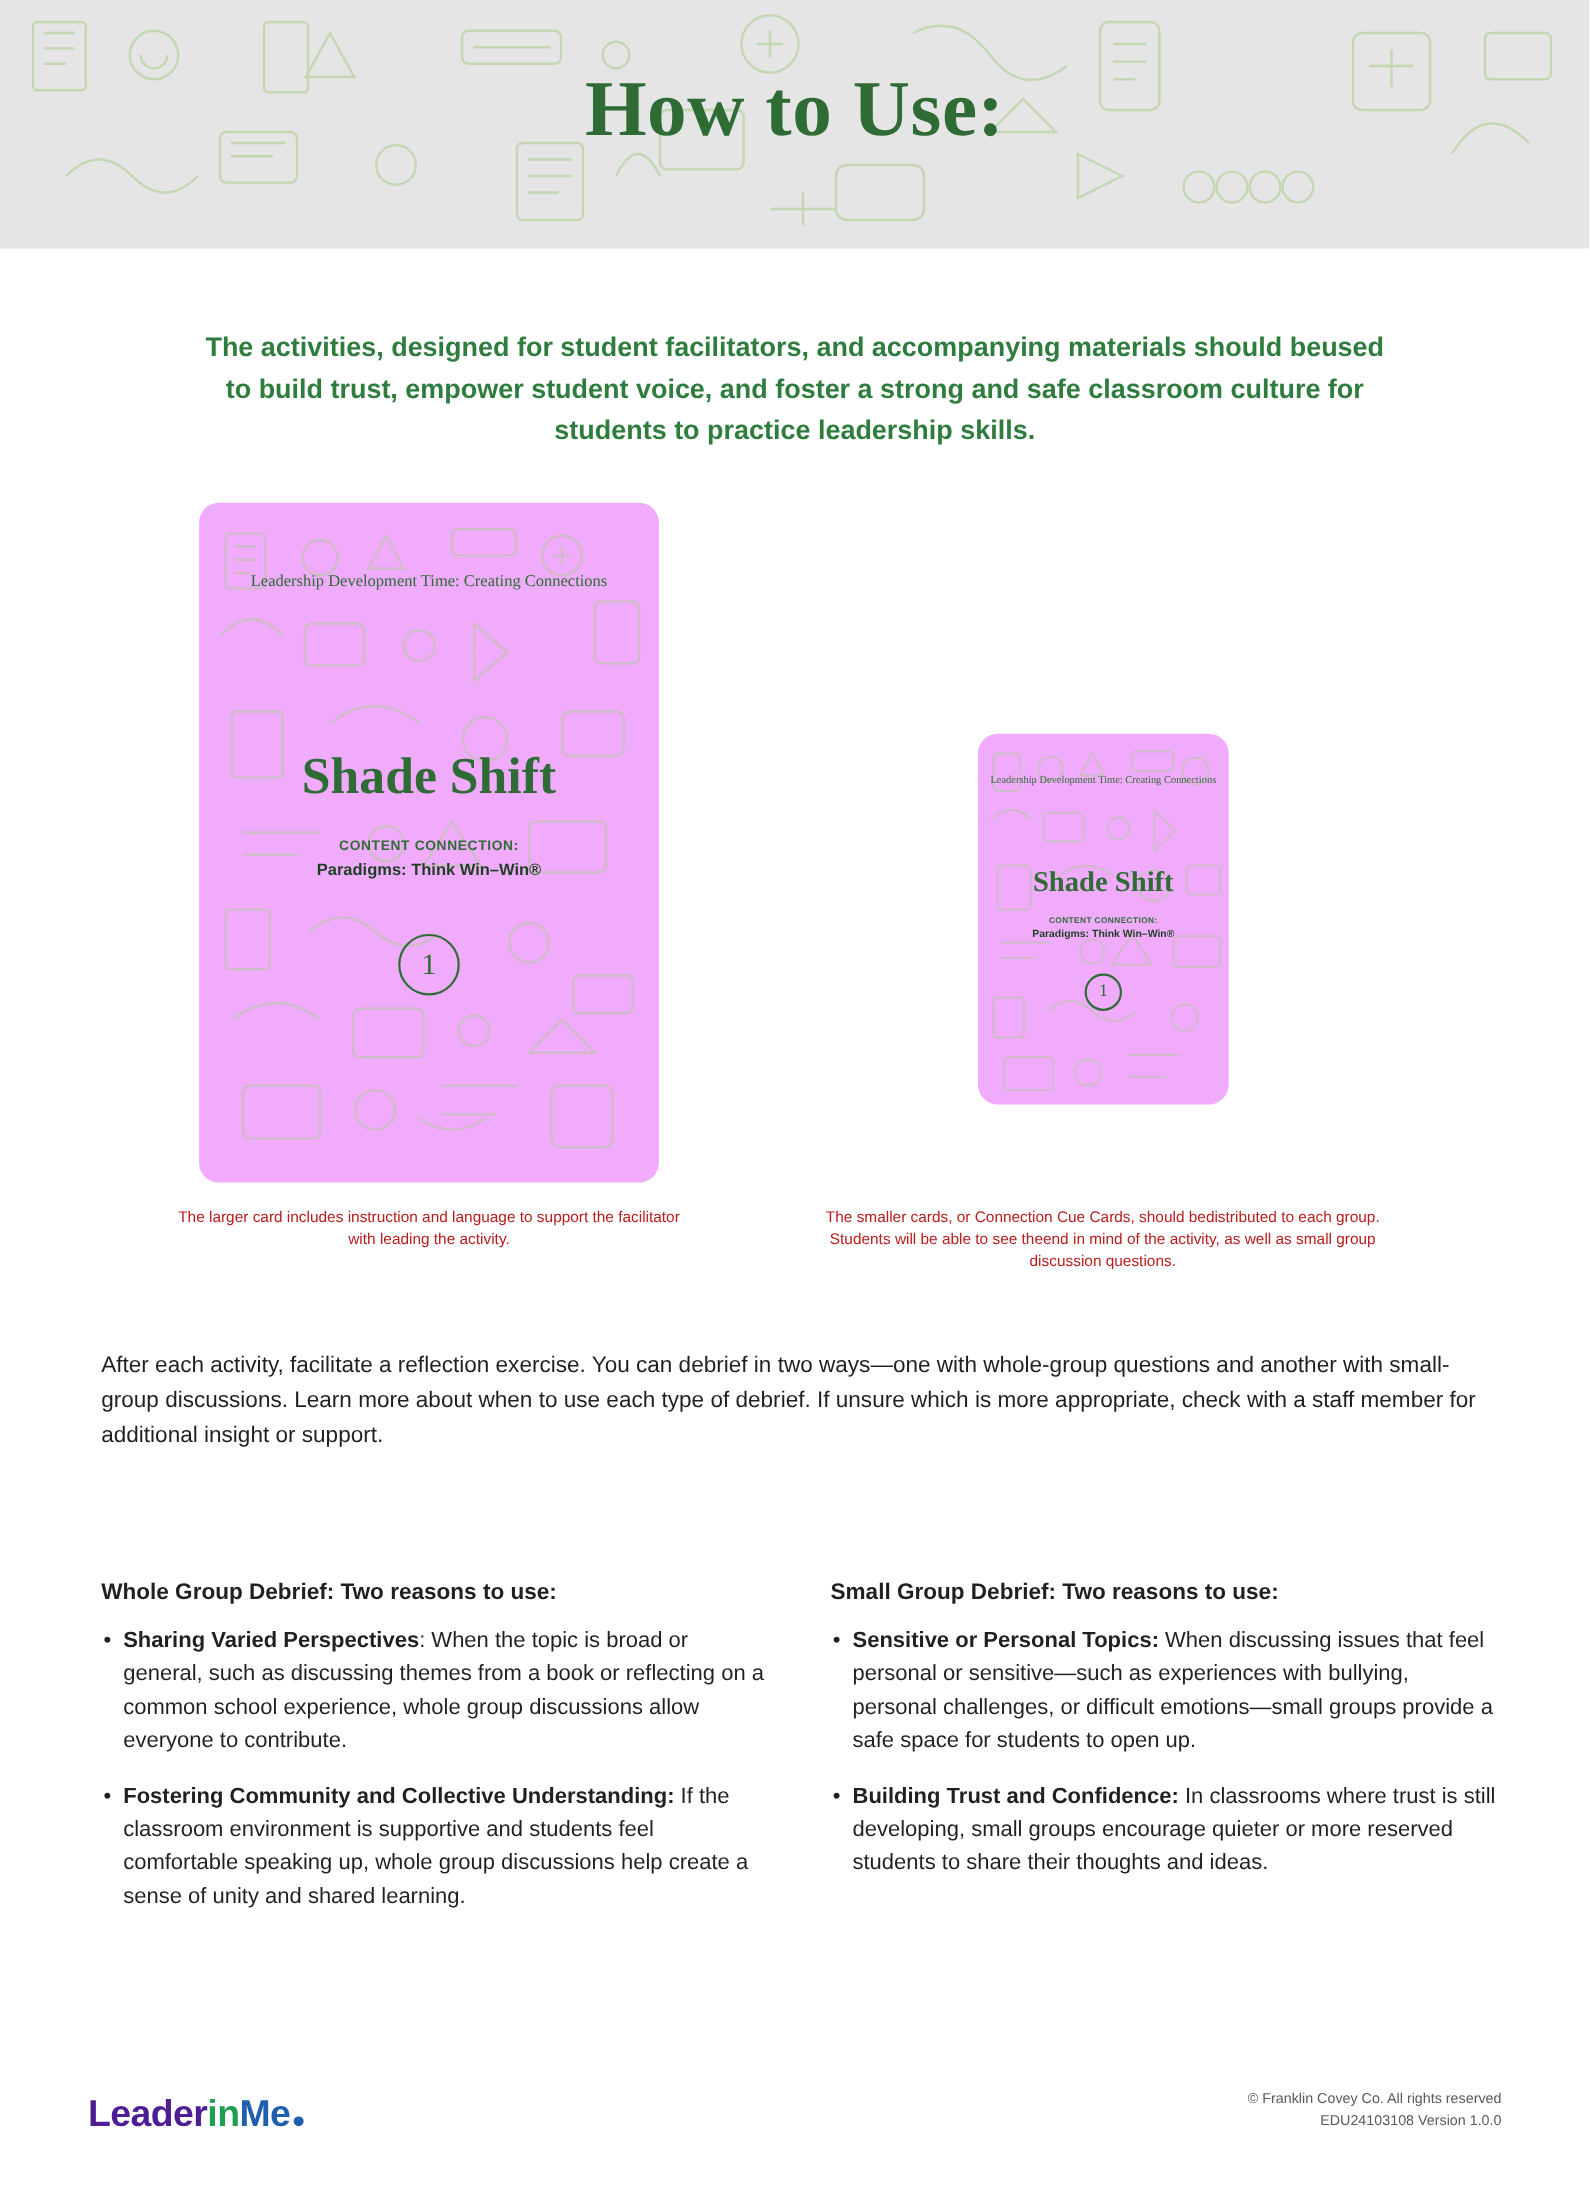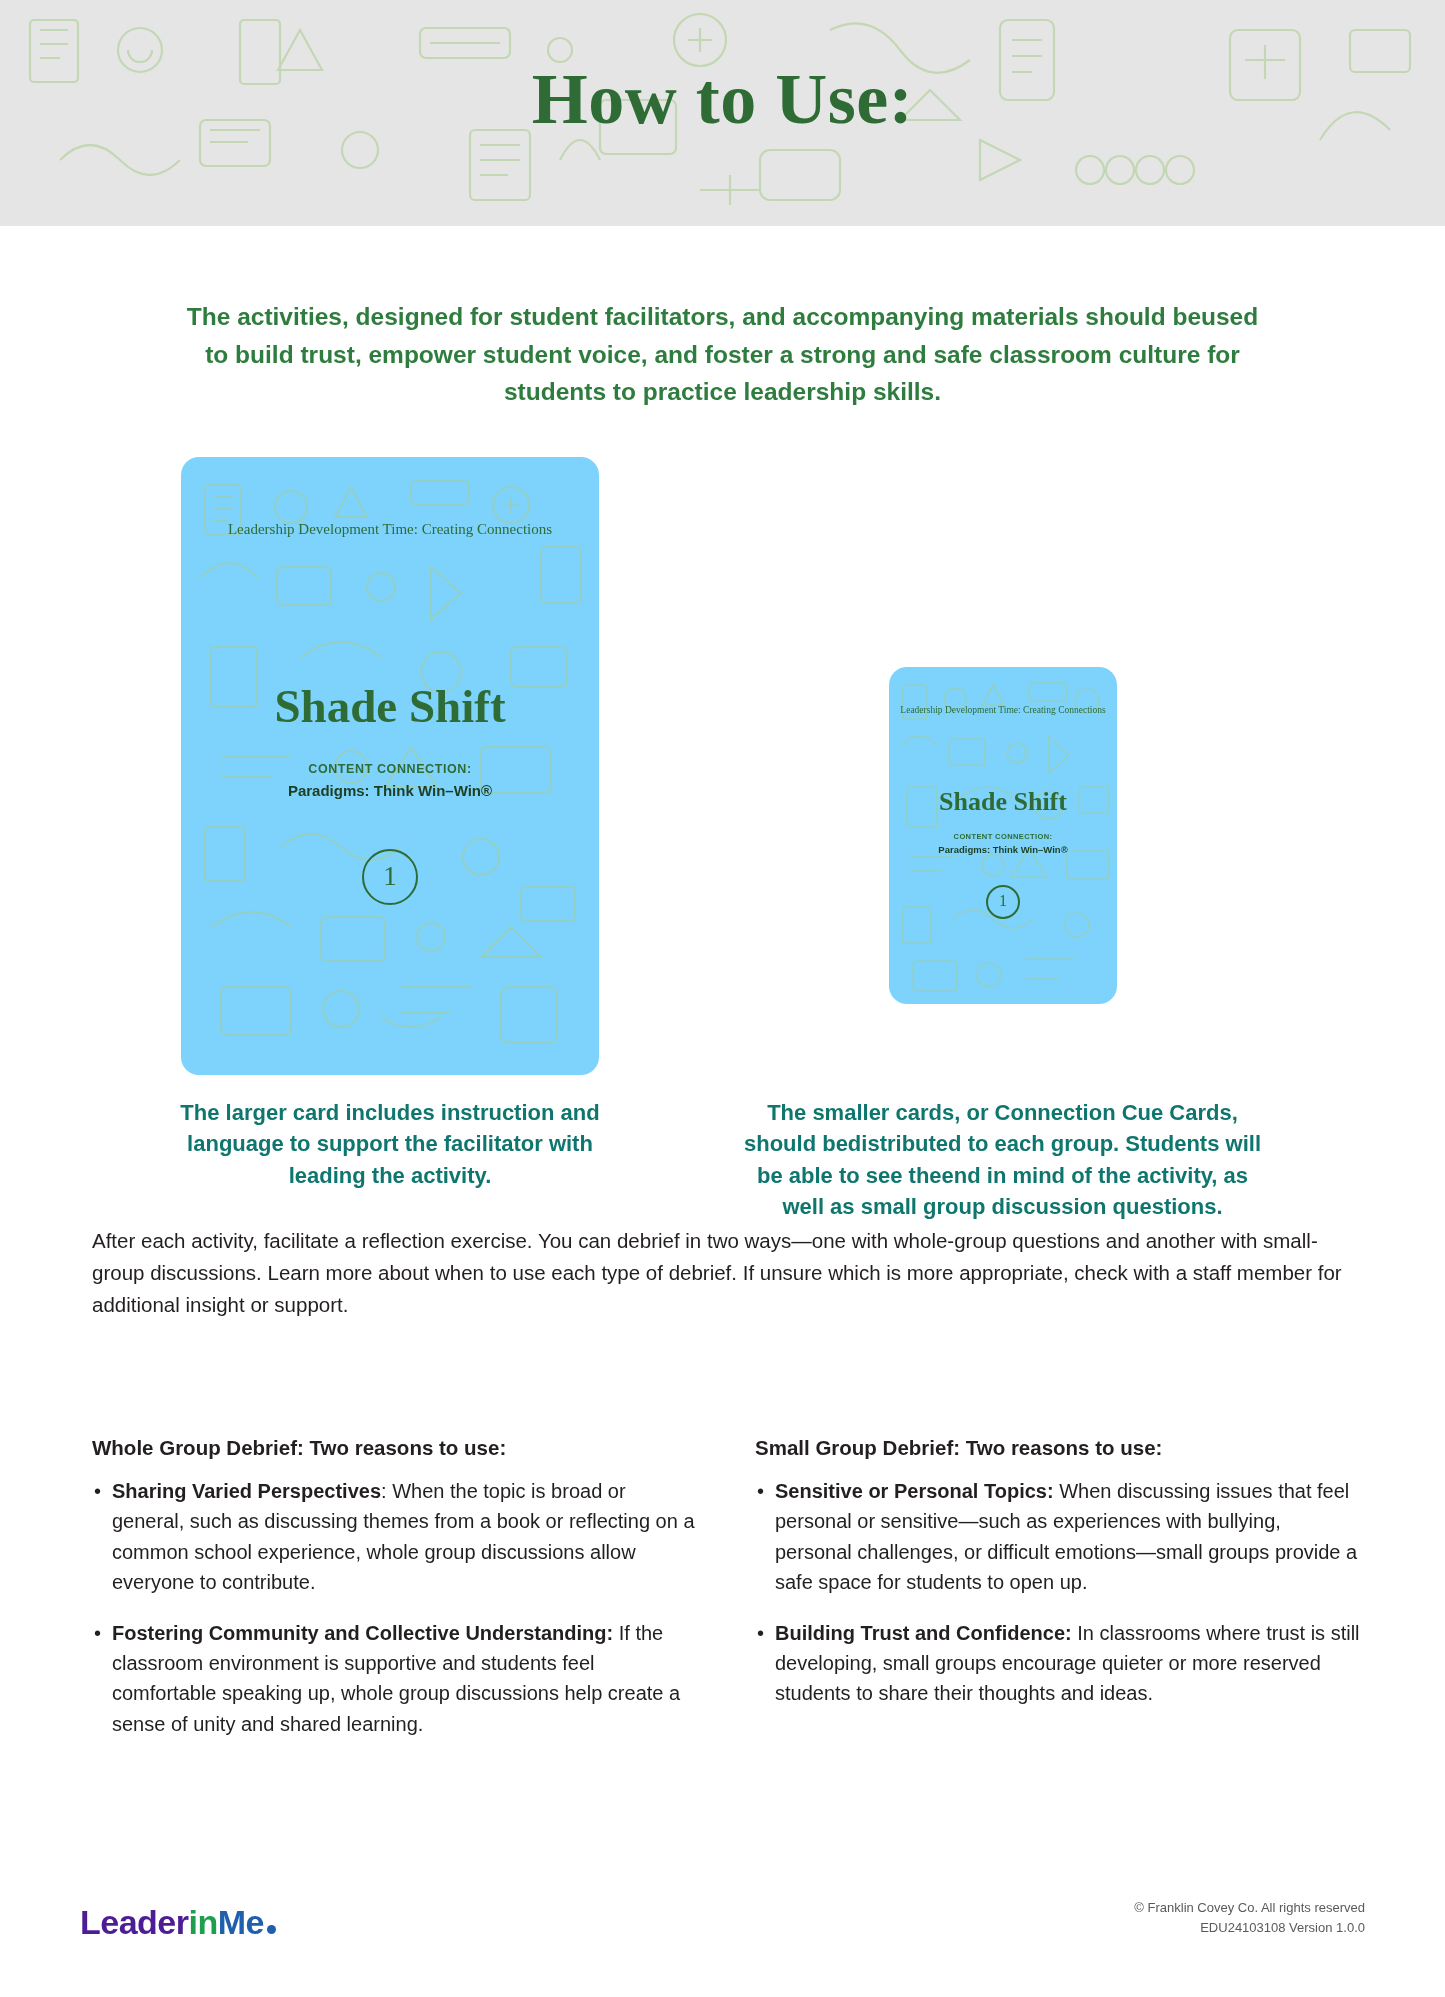--- a/index.html
+++ b/index.html
@@ -55,21 +55,21 @@
 
   
   .cards-area {
     position: relative;
     height: 870px;
     margin-top: 18px;
   }
 
   .card {
     position: absolute;
-    background: #7dd3fc;
+    background: #f0abfc;
     border-radius: 18px;
     overflow: hidden;
   }
   .card-doodles {
     position: absolute;
     inset: 0;
     opacity: 0.5;
   }
   .card-inner {
     position: relative;
@@ -189,23 +189,23 @@
     border-radius: 50%;
     color: #2f6b35;
     font-family: "Liberation Serif", serif;
     font-size: 16px;
     line-height: 28px;
   }
 
   .caption {
     position: absolute;
     text-align: center;
-    color: #0f766e;
-    font-weight: bold;
-    font-size: 22px;
+    color: #b91c1c;
+    font-weight: normal;
+    font-size: 14px;
     line-height: 1.42;
   }
   .caption-large {
     left: 150px;
     top: 668px;
     width: 480px;
   }
   .caption-small {
     left: 740px;
     top: 668px;

